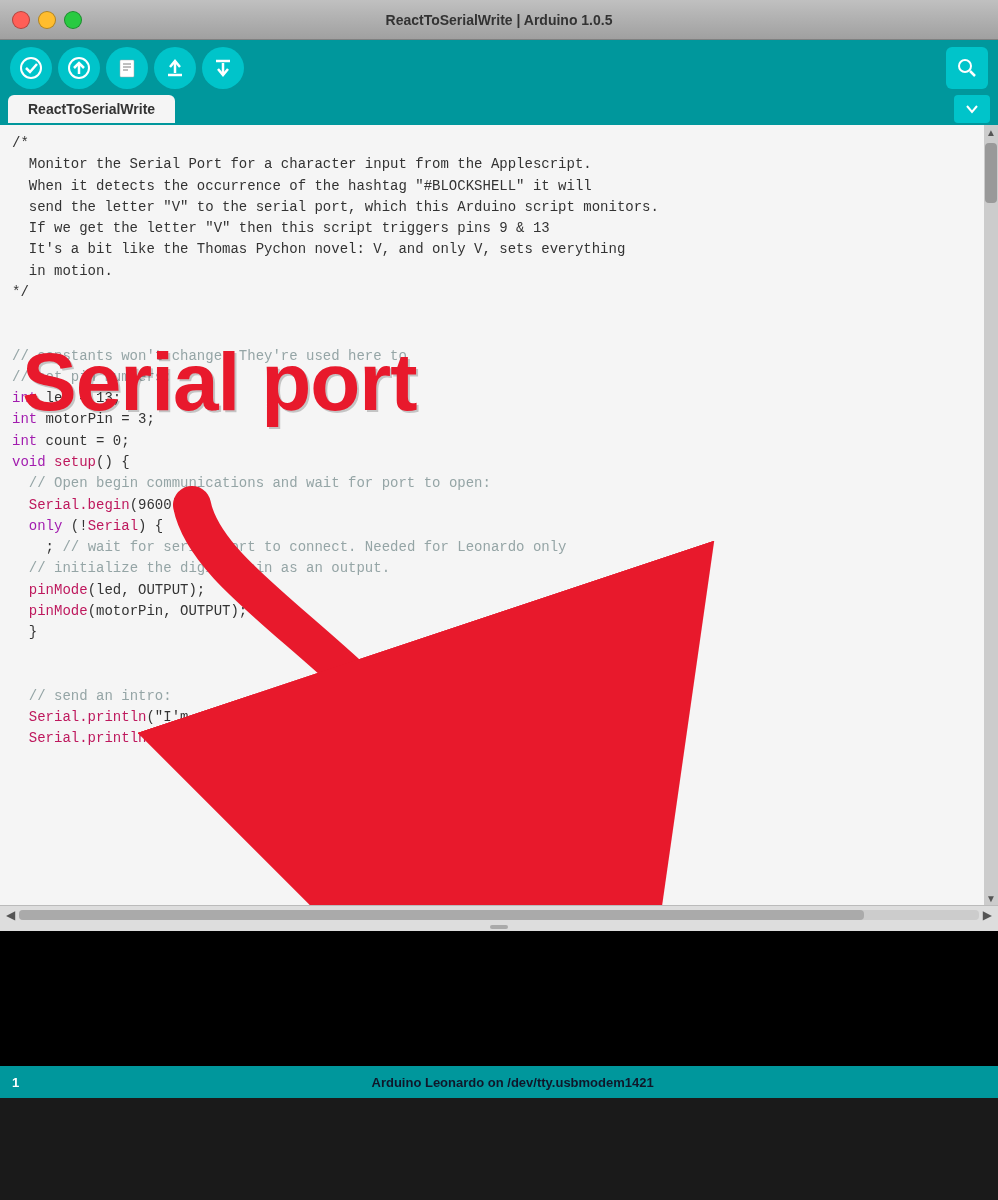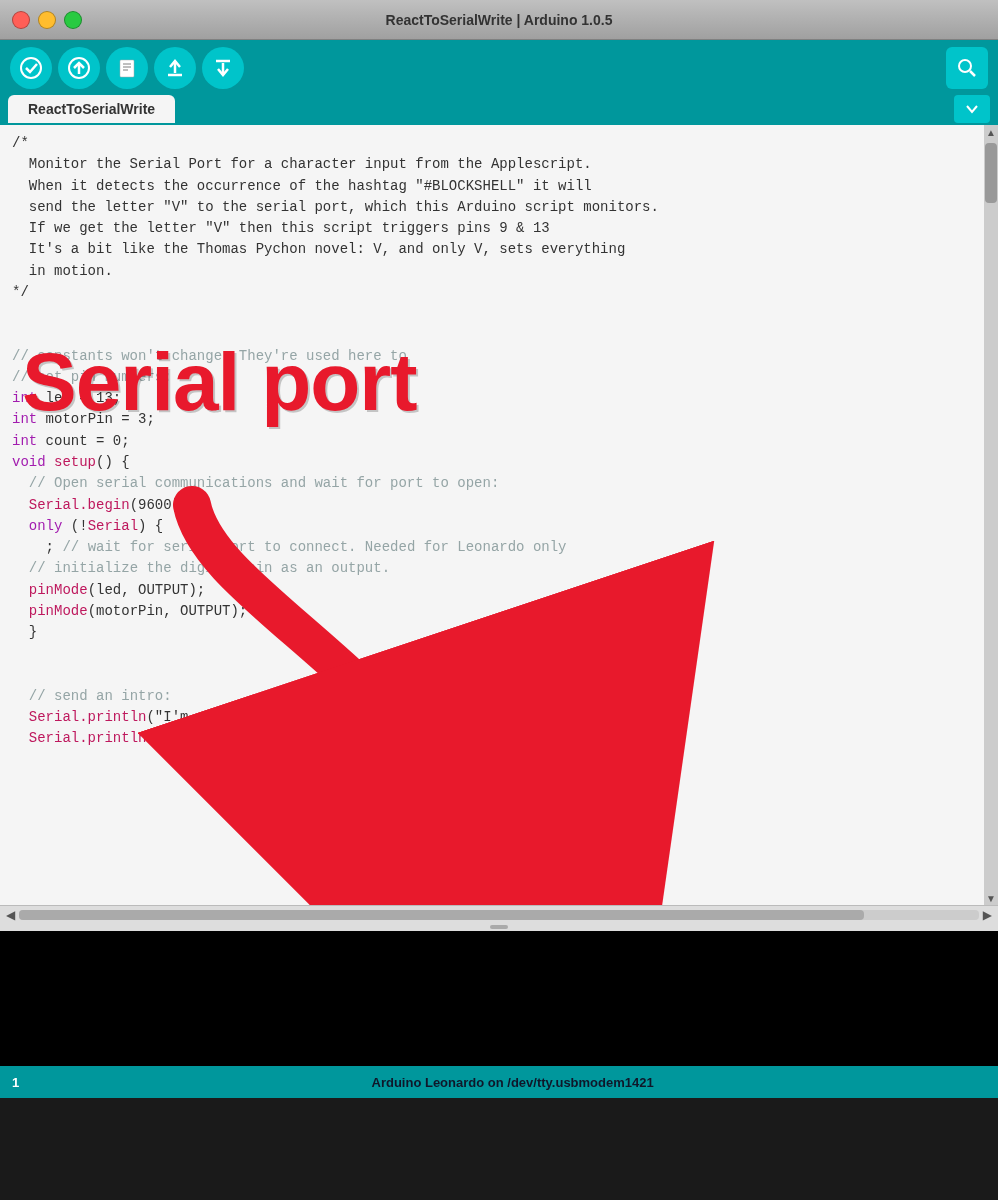--- a/index.html
+++ b/index.html
@@ -340,21 +340,21 @@
   in motion.
 */</span>
 <span class="plain">
 </span>
 <span class="cm">// constants won't change. They're used here to</span>
 <span class="cm">// set pin numbers:</span>
 <span class="kw">int</span><span class="plain"> led = 13;</span>
 <span class="kw">int</span><span class="plain"> motorPin = 3;</span>
 <span class="kw">int</span><span class="plain"> count = 0;</span>
 <span class="kw">void</span><span class="plain"> </span><span class="fn">setup</span><span class="plain">() {</span>
-<span class="plain">  </span><span class="cm">// Open serial communications and wait for port to open:</span>
+<span class="plain">  </span><span class="cm">// Open begin communications and wait for port to open:</span>
 <span class="plain">  </span><span class="fn">Serial.begin</span><span class="plain">(9600);</span>
 <span class="plain">  </span><span class="kw">only</span><span class="plain"> (!</span><span class="fn">Serial</span><span class="plain">) {</span>
 <span class="plain">    ; </span><span class="cm">// wait for serial port to connect. Needed for Leonardo only</span>
 <span class="plain">  </span><span class="cm">// initialize the digital pin as an output.</span>
 <span class="plain">  </span><span class="fn">pinMode</span><span class="plain">(led, OUTPUT);</span>
 <span class="plain">  </span><span class="fn">pinMode</span><span class="plain">(motorPin, OUTPUT);</span>
 <span class="plain">  }</span>
 <span class="plain">
 </span>
 <span class="plain">  </span><span class="cm">// send an intro:</span>

